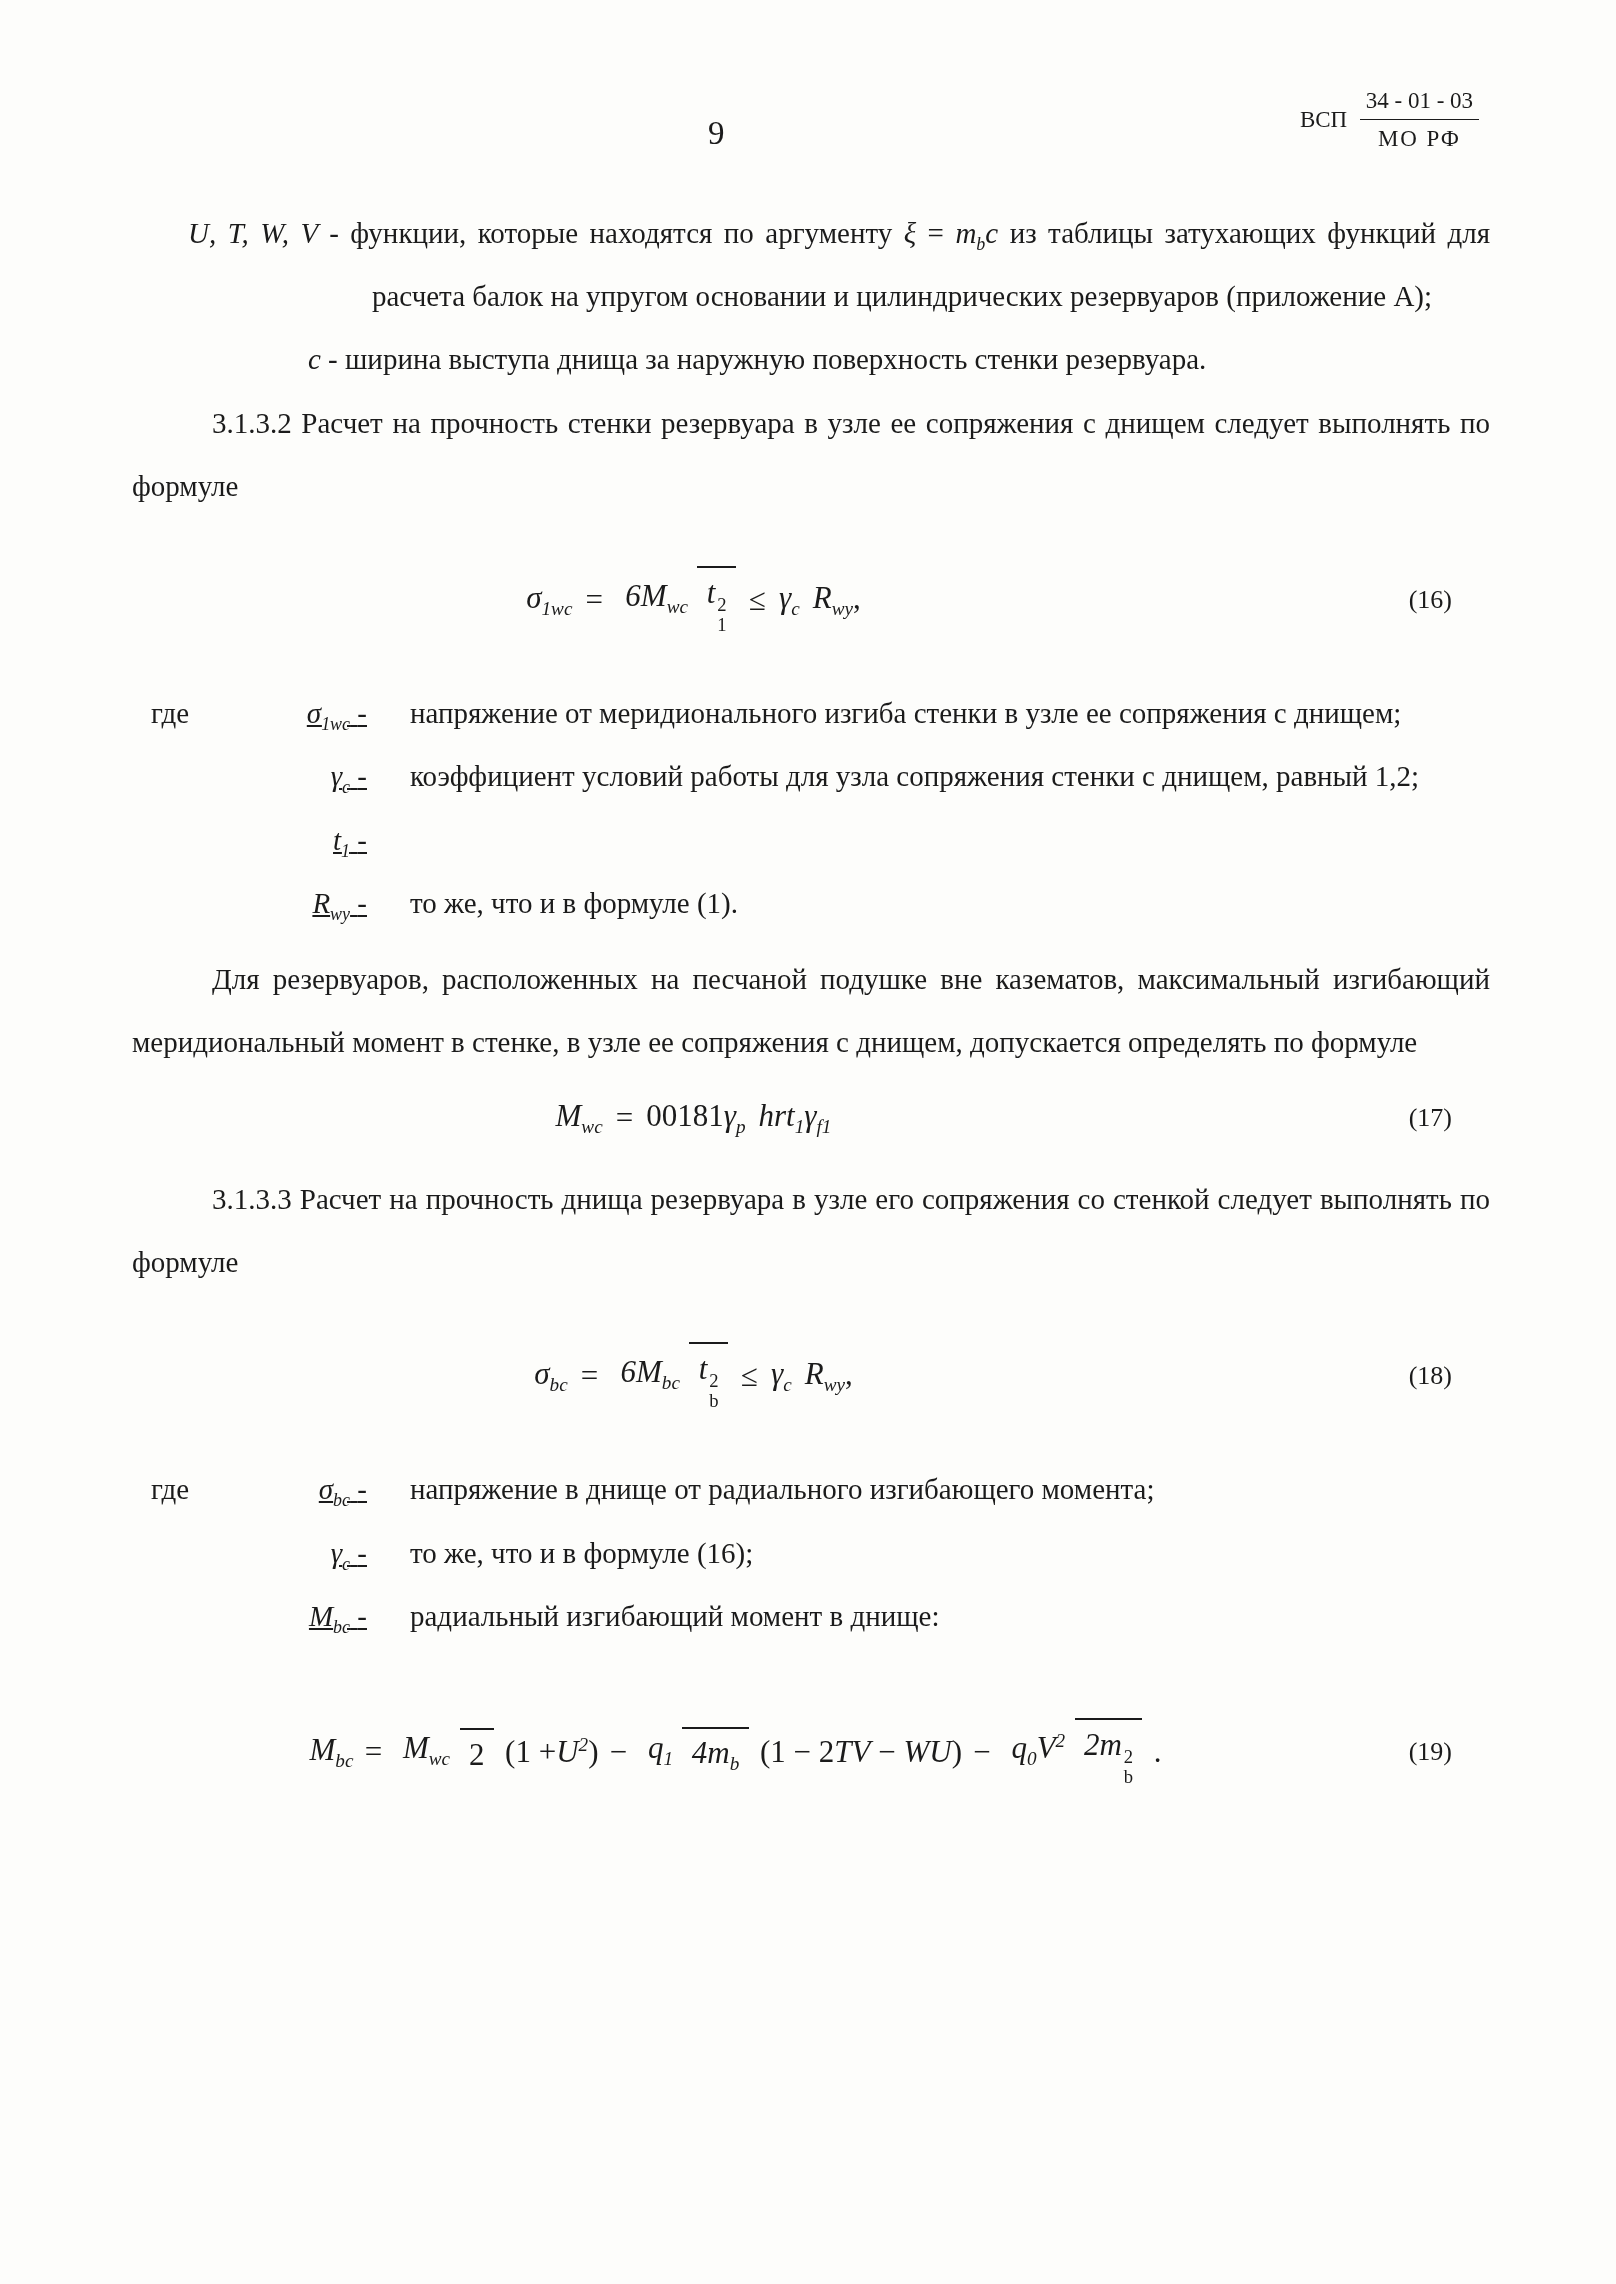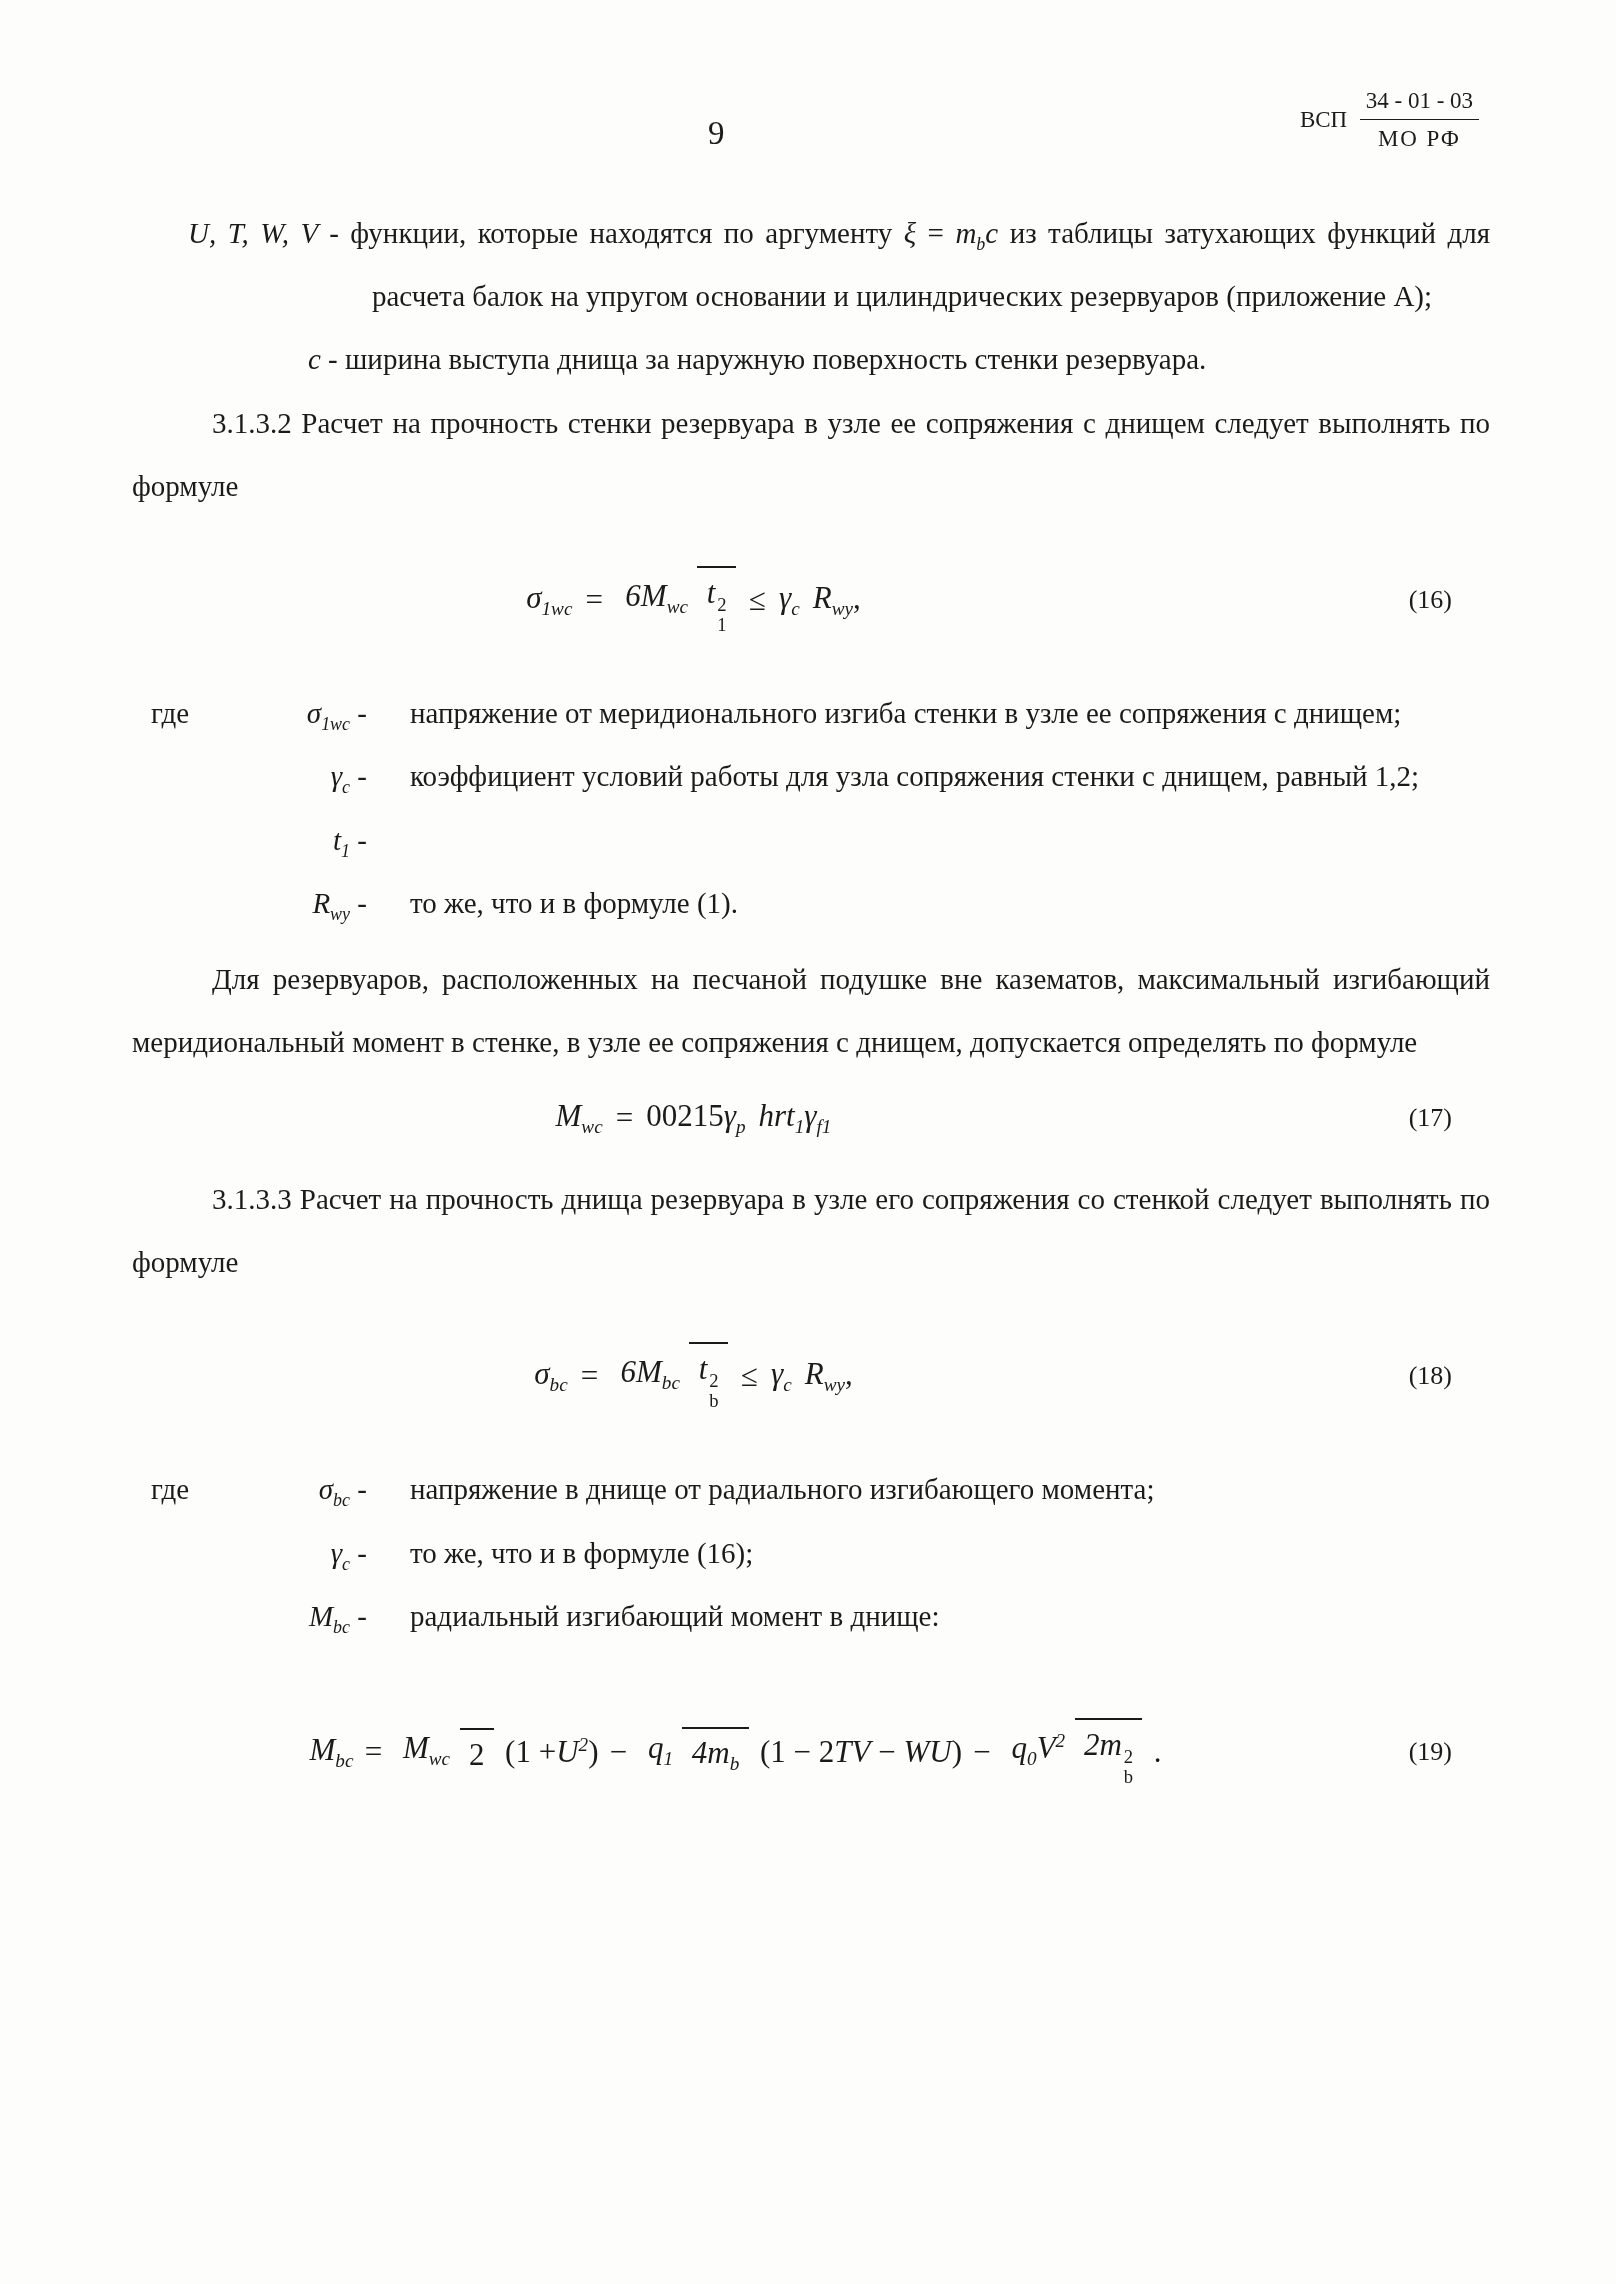--- a/index.html
+++ b/index.html
@@ -33,21 +33,21 @@
   .fbody { display: flex; align-items: center; gap: 13px; margin-right: 235px; font-size: 31px; line-height: 1.3; }
   .tok { white-space: nowrap; }
   .frac { display: inline-flex; flex-direction: row; align-items: center; }
   .frac .fnum { padding: 0 9.4px 3.8px; white-space: nowrap; }
   .frac .fden { border-top: 2.4px solid #1b1b1b; padding: 4.7px 9.4px 0; white-space: nowrap; }
   .ss { display: inline-flex; flex-direction: column; align-items: flex-start; font-size: 0.6em; line-height: 1.05; vertical-align: -0.45em; margin-left: 1.9px; }
   .eqnum { position: absolute; right: 38px; top: 50%; transform: translateY(-50%); font-size: 26px; }
   
   .where-row { display: flex; align-items: flex-end; }
   .w-label { flex: 0 0 111px; padding-left: 19px; }
-  .w-term { flex: 0 0 124px; text-align: right; white-space: nowrap; }
+  .w-term { flex: 0 0 124px; text-align: right; white-space: nowrap; text-decoration: underline; }
   .w-gap { flex: 0 0 43px; }
   .w-desc { flex: 1; text-align: justify; }
   .sand-para { margin-top: 13px; }
 </style>
 </head>
 <body>
 
 <div class="page">
 
   <div class="header">
@@ -120,21 +120,21 @@
       <span class="w-desc">то же, что и в формуле (1).</span>
     </div>
   </div>
 
   <p class="para sand-para">Для резервуаров, расположенных на песчаной подушке вне казематов, максимальный изгибающий меридиональный момент в стенке, в узле ее сопряжения с днищем, допускается определять по формуле</p>
 
   <div class="formula oneline">
     <span class="fbody">
       <span class="tok"><span class="mi">M</span><sub>wc</sub></span>
       <span class="tok">=</span>
-      <span class="tok"><span>00215</span><span class="mi">γ</span><sub>p</sub></span>
+      <span class="tok"><span>00181</span><span class="mi">γ</span><sub>p</sub></span>
       <span class="tok"><span class="mi">hrt</span><sub>1</sub><span class="mi">γ</span><sub>f1</sub></span>
     </span>
     <span class="eqnum">(17)</span>
   </div>
 
   <p class="para">3.1.3.3 Расчет на прочность днища резервуара в узле его сопряжения со стенкой следует выполнять по формуле</p>
 
   <div class="formula">
     <span class="fbody">
       <span class="tok"><span class="mi">σ</span><sub>bc</sub></span>

